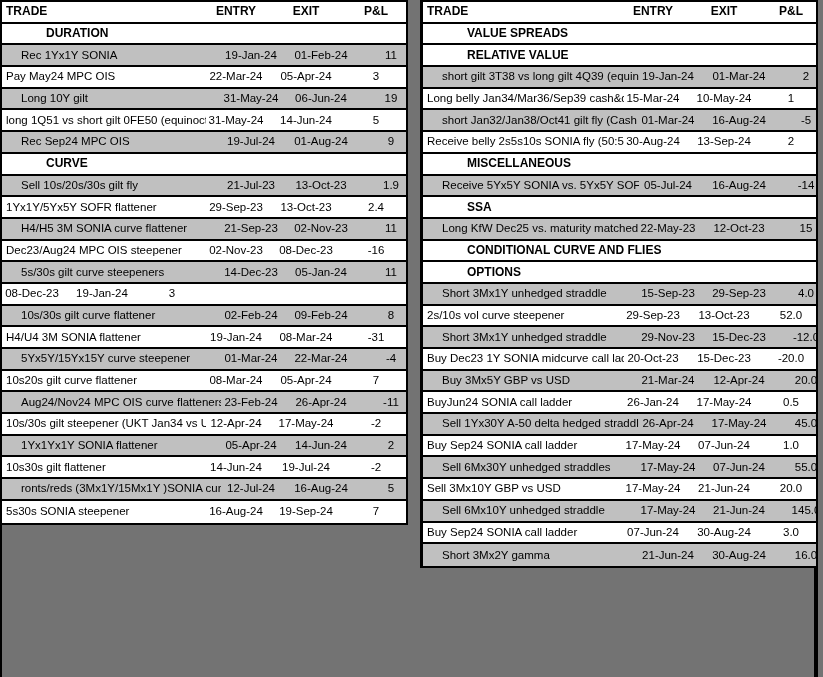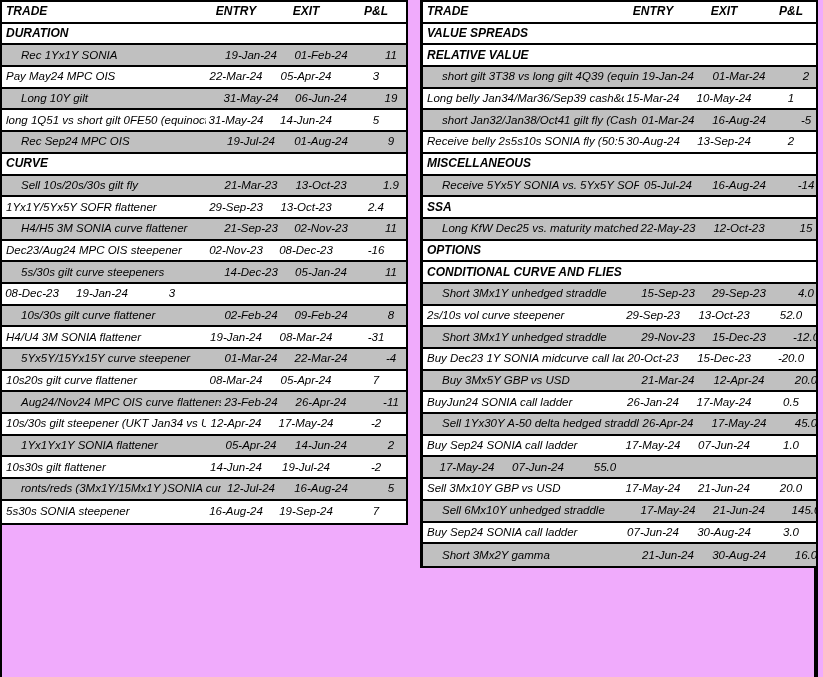--- a/index.html
+++ b/index.html
@@ -1,18 +1,18 @@
 <!DOCTYPE html>
 <html><head>
 <meta charset="utf-8">
 <style>
   html,body{margin:0;padding:0;background:#fff;}
   .screen{
-    position:relative;width:823px;height:677px;background:#f0abfc;
-    font-family:"Liberation Sans",sans-serif;color:#000;overflow:hidden;font-style:italic;
+    position:relative;width:823px;height:677px;background:#737373;
+    font-family:"Liberation Sans",sans-serif;color:#000;overflow:hidden;
   }
   .frame-line{position:absolute;background:#000;}
   .frame-left{left:0;top:0;width:2px;height:677px;}
   .frame-right{left:814px;top:0;width:4px;height:677px;}
   .trade-table{
     position:absolute;top:0;border:2px solid #000;background:#fff;box-sizing:border-box;
   }
   #left-table{left:0;width:408px;}
   #right-table{left:420px;width:398px;border-left-width:3px;}
   .row{
@@ -21,21 +21,21 @@
   }
   .row:last-child{border-bottom:none;}
   .row.shaded{background:#c0c0c0;padding-left:15px;}
   .row.header-row .cell, .row.section-row .cell{font-weight:bold;font-size:12px;}
   .cell{
     box-sizing:border-box;white-space:nowrap;overflow:hidden;
     font-size:11.5px;line-height:21px;flex:0 0 auto;
   }
   .cell.trade{text-align:left;padding-left:4px;}
   .cell.entry,.cell.exit,.cell.pnl{text-align:center;}
-  .cell.section-label{width:100%;text-align:left;padding-left:4px;}
+  .cell.section-label{width:100%;text-align:left;padding-left:4px;margin-left:40px;}
   
   #left-table .cell.trade{width:204px;}
   #left-table .cell.entry{width:60px;}
   #left-table .cell.exit{width:80px;}
   #left-table .cell.pnl{width:60px;}
   
   #right-table .cell.trade{width:201px;}
   #right-table .cell.entry{width:58px;}
   #right-table .cell.exit{width:84px;}
   #right-table .cell.pnl{width:50px;}
@@ -84,21 +84,21 @@
         <div class="cell trade">Rec Sep24 MPC OIS</div>
         <div class="cell entry">19-Jul-24</div>
         <div class="cell exit">01-Aug-24</div>
         <div class="cell pnl">9</div>
       </div>
       <div class="row section-row">
         <div class="cell section-label">CURVE</div>
       </div>
       <div class="row data-row shaded">
         <div class="cell trade">Sell 10s/20s/30s gilt fly</div>
-        <div class="cell entry">21-Mar-23</div>
+        <div class="cell entry">21-Jul-23</div>
         <div class="cell exit">13-Oct-23</div>
         <div class="cell pnl">1.9</div>
       </div>
       <div class="row data-row">
         <div class="cell trade">1Yx1Y/5Yx5Y SOFR flattener</div>
         <div class="cell entry">29-Sep-23</div>
         <div class="cell exit">13-Oct-23</div>
         <div class="cell pnl">2.4</div>
       </div>
       <div class="row data-row shaded">
@@ -234,24 +234,24 @@
       <div class="row section-row">
         <div class="cell section-label">SSA</div>
       </div>
       <div class="row data-row shaded">
         <div class="cell trade">Long KfW Dec25 vs. maturity matched ,</div>
         <div class="cell entry">22-May-23</div>
         <div class="cell exit">12-Oct-23</div>
         <div class="cell pnl">15</div>
       </div>
       <div class="row section-row">
+        <div class="cell section-label">CONDITIONAL CURVE AND FLIES</div>
+      </div>
+      <div class="row section-row">
         <div class="cell section-label">OPTIONS</div>
-      </div>
-      <div class="row section-row">
-        <div class="cell section-label">CONDITIONAL CURVE AND FLIES</div>
       </div>
       <div class="row data-row shaded">
         <div class="cell trade">Short 3Mx1Y unhedged straddle</div>
         <div class="cell entry">15-Sep-23</div>
         <div class="cell exit">29-Sep-23</div>
         <div class="cell pnl">4.0</div>
       </div>
       <div class="row data-row">
         <div class="cell trade">2s/10s vol curve steepener</div>
         <div class="cell entry">29-Sep-23</div>
@@ -288,20 +288,21 @@
         <div class="cell exit">17-May-24</div>
         <div class="cell pnl">45.0</div>
       </div>
       <div class="row data-row">
         <div class="cell trade">Buy Sep24 SONIA call ladder</div>
         <div class="cell entry">17-May-24</div>
         <div class="cell exit">07-Jun-24</div>
         <div class="cell pnl">1.0</div>
       </div>
       <div class="row data-row shaded">
+        <div class="cell trade">Sell 6Mx30Y unhedged straddles</div>
         <div class="cell entry">17-May-24</div>
         <div class="cell exit">07-Jun-24</div>
         <div class="cell pnl">55.0</div>
       </div>
       <div class="row data-row">
         <div class="cell trade">Sell 3Mx10Y GBP vs USD</div>
         <div class="cell entry">17-May-24</div>
         <div class="cell exit">21-Jun-24</div>
         <div class="cell pnl">20.0</div>
       </div>

